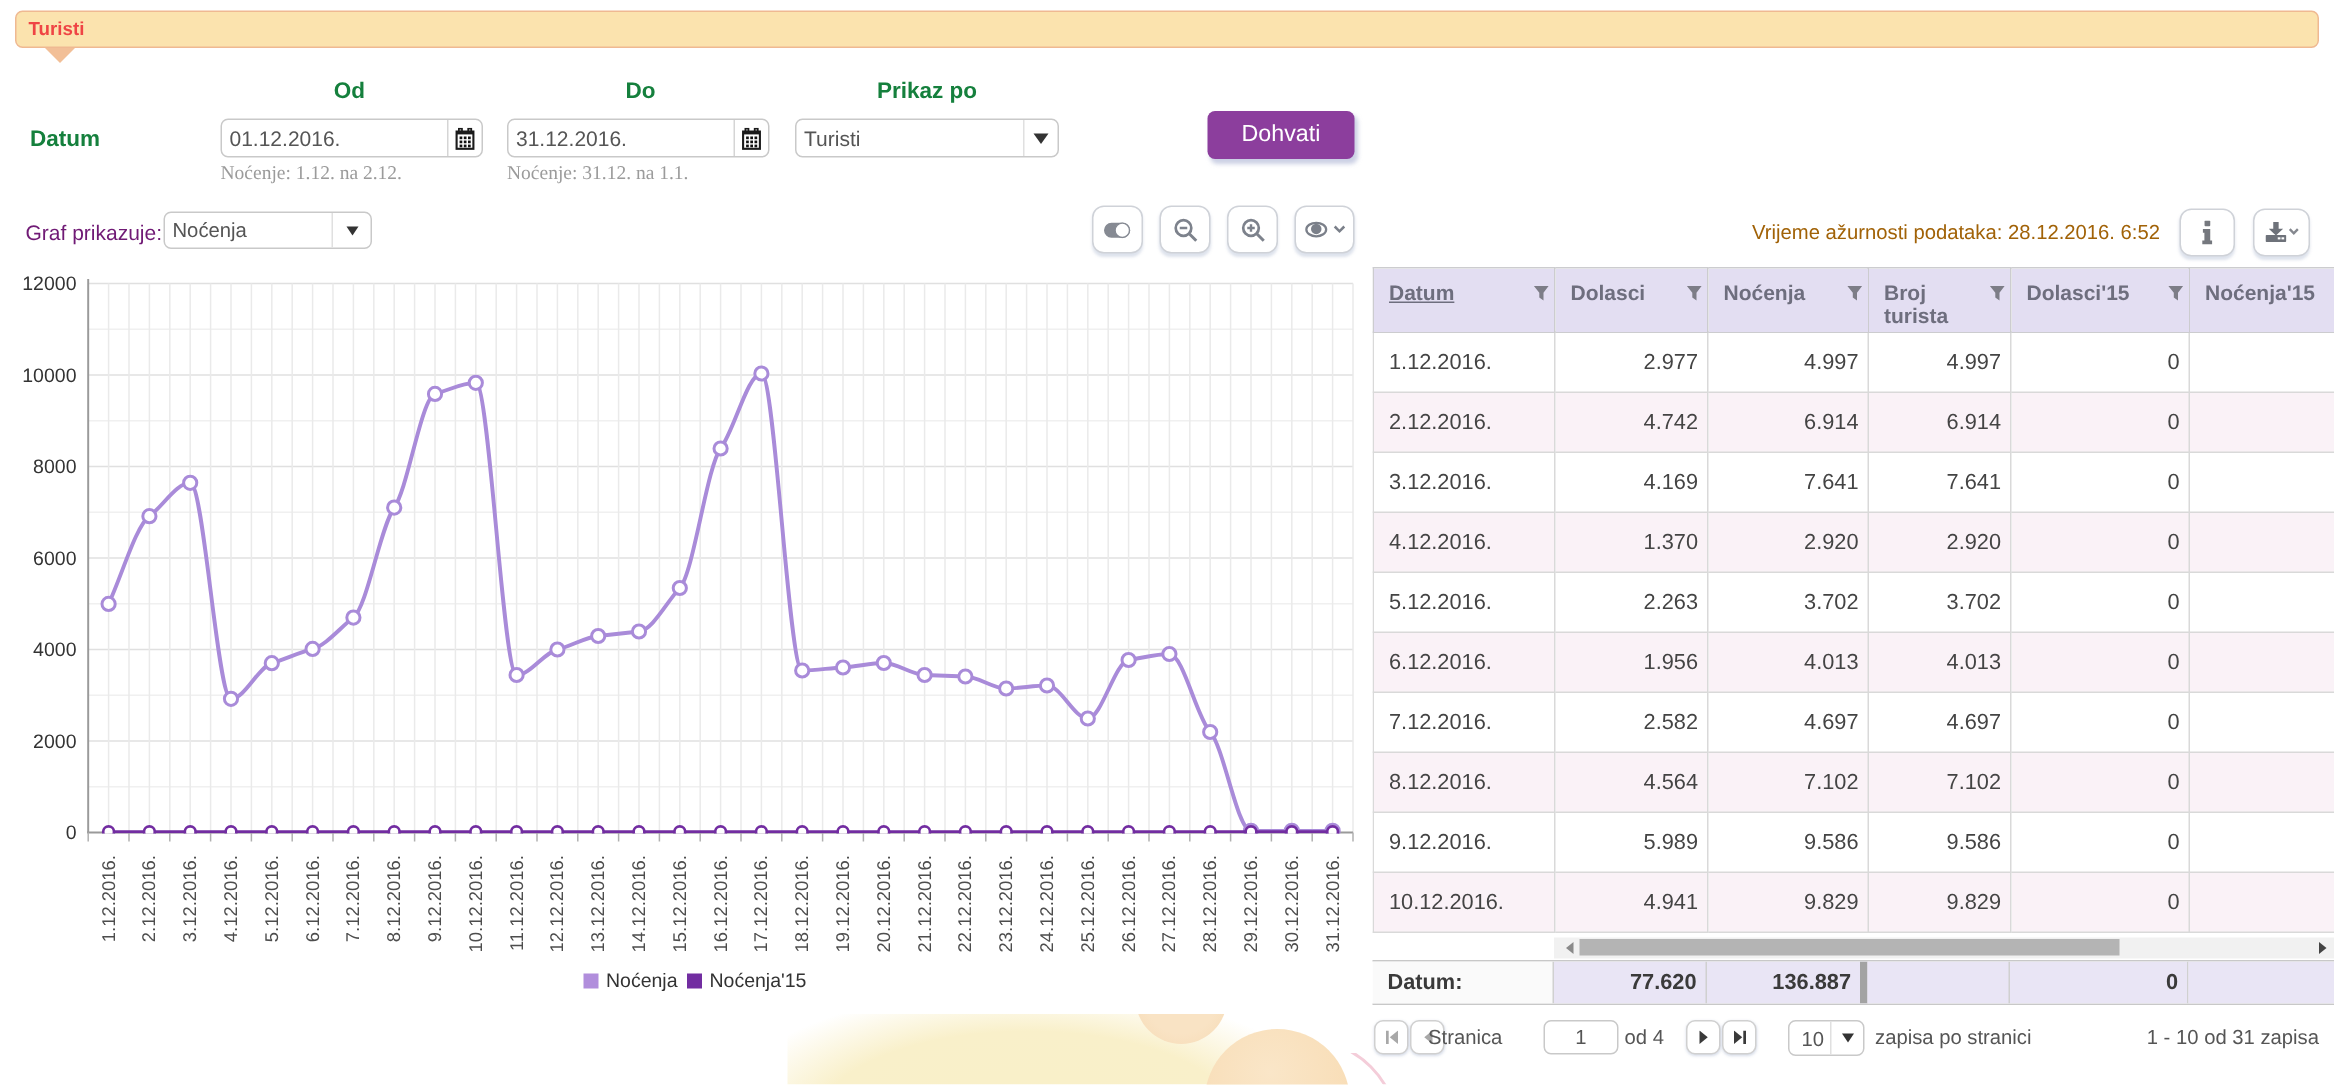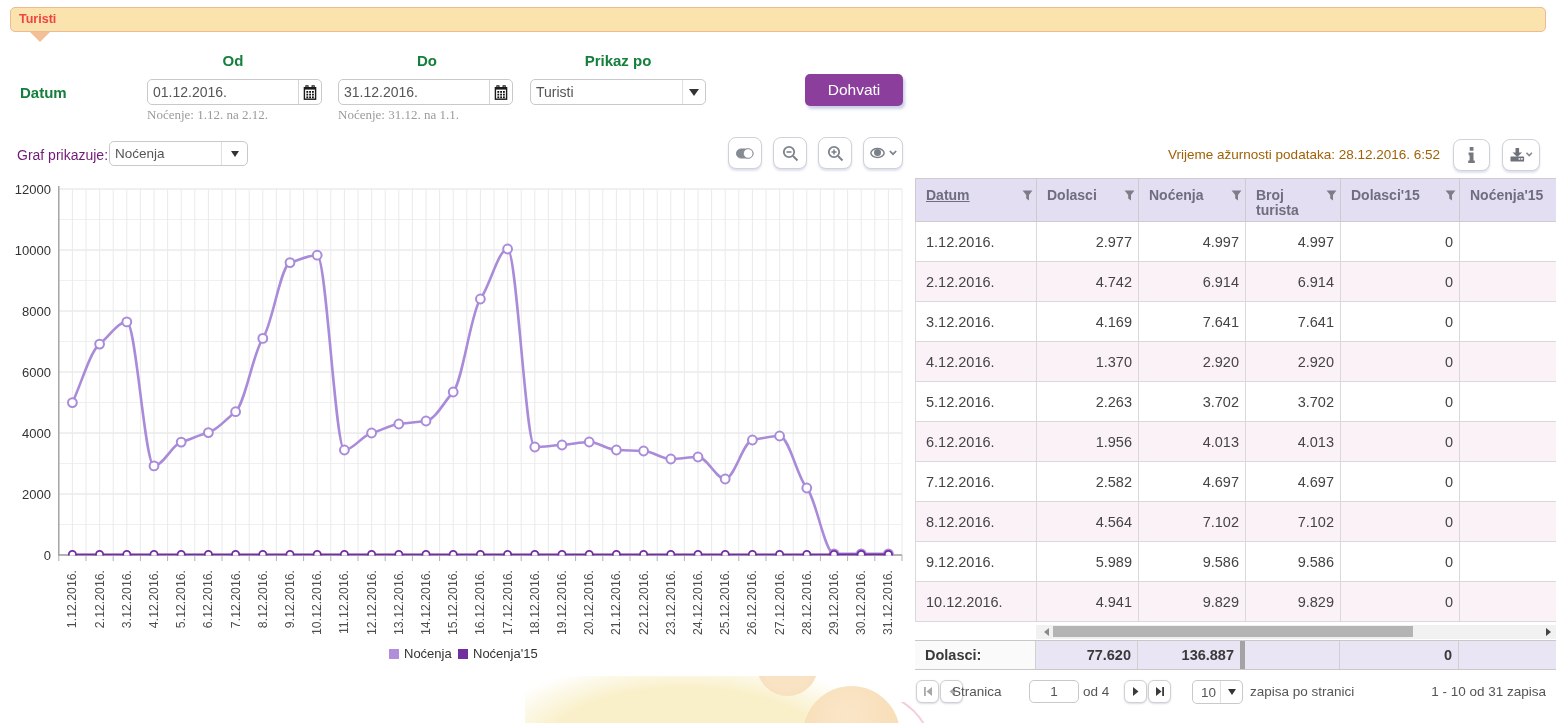--- a/index.html
+++ b/index.html
@@ -487,21 +487,21 @@
 </tbody>
     </table>
 </div>
 
 <div class="abs" style="left:1036px;top:625px;width:520px;height:14px;background:#f1f1f1;"></div>
 <div class="abs" style="left:1044px;top:628px;width:0;height:0;border-top:4px solid transparent;border-bottom:4px solid transparent;border-right:5px solid #8a8a8a;"></div>
 <div class="abs" style="left:1053px;top:626px;width:360px;height:11px;background:#b4b4b4;"></div>
 <div class="abs" style="left:1546px;top:628px;width:0;height:0;border-top:4px solid transparent;border-bottom:4px solid transparent;border-left:5px solid #444;"></div>
 
 <div class="abs" style="left:915px;top:640px;width:641px;height:30px;border-top:1px solid #c8c8c8;border-bottom:1px solid #c8c8c8;overflow:hidden;">
-  <div style="position:absolute;left:0;top:0;width:121px;height:100%;background:#fafafa;border-right:1px solid #d0d0d0;display:flex;align-items:center;padding-left:10px;font-weight:bold;font-size:14.5px;color:#3a3a3a;">Dolasci:</div>
+  <div style="position:absolute;left:0;top:0;width:121px;height:100%;background:#fafafa;border-right:1px solid #d0d0d0;display:flex;align-items:center;padding-left:10px;font-weight:bold;font-size:14.5px;color:#3a3a3a;">Datum:</div>
   <div style="position:absolute;left:121px;top:0;width:102px;height:100%;background:#e9e5f5;border-right:1px solid #d0d0d0;display:flex;align-items:center;justify-content:flex-end;padding-right:6px;font-weight:bold;font-size:14.5px;color:#3a3a3a;">77.620</div>
   <div style="position:absolute;left:223px;top:0;width:107px;height:100%;background:#e9e5f5;border-right:5px solid #a3a3a3;display:flex;align-items:center;justify-content:flex-end;padding-right:6px;font-weight:bold;font-size:14.5px;color:#3a3a3a;">136.887</div>
   <div style="position:absolute;left:330px;top:0;width:95px;height:100%;background:#e9e5f5;border-right:1px solid #d0d0d0;"></div>
   <div style="position:absolute;left:425px;top:0;width:119px;height:100%;background:#e9e5f5;border-right:1px solid #d0d0d0;display:flex;align-items:center;justify-content:flex-end;padding-right:6px;font-weight:bold;font-size:14.5px;color:#3a3a3a;">0</div>
   <div style="position:absolute;left:544px;top:0;width:97px;height:100%;background:#e9e5f5;"></div>
 </div>
 
 <div class="pgbtn" style="left:916px;top:680px;">
     <svg width="10" height="9" viewBox="0 0 10 9">
       <rect x="1" y="0" width="1.8" height="9" fill="#a8a8a8"></rect>

